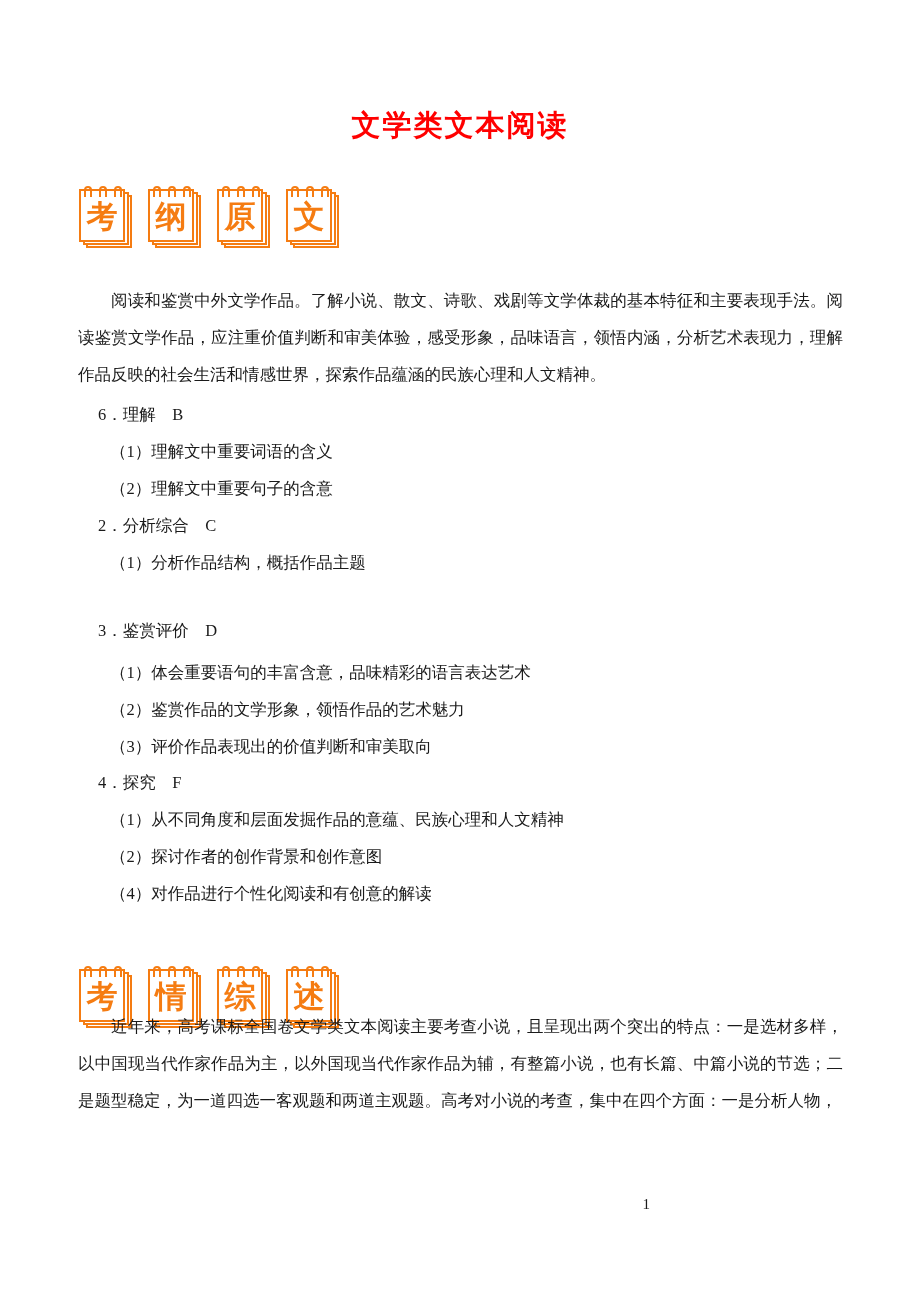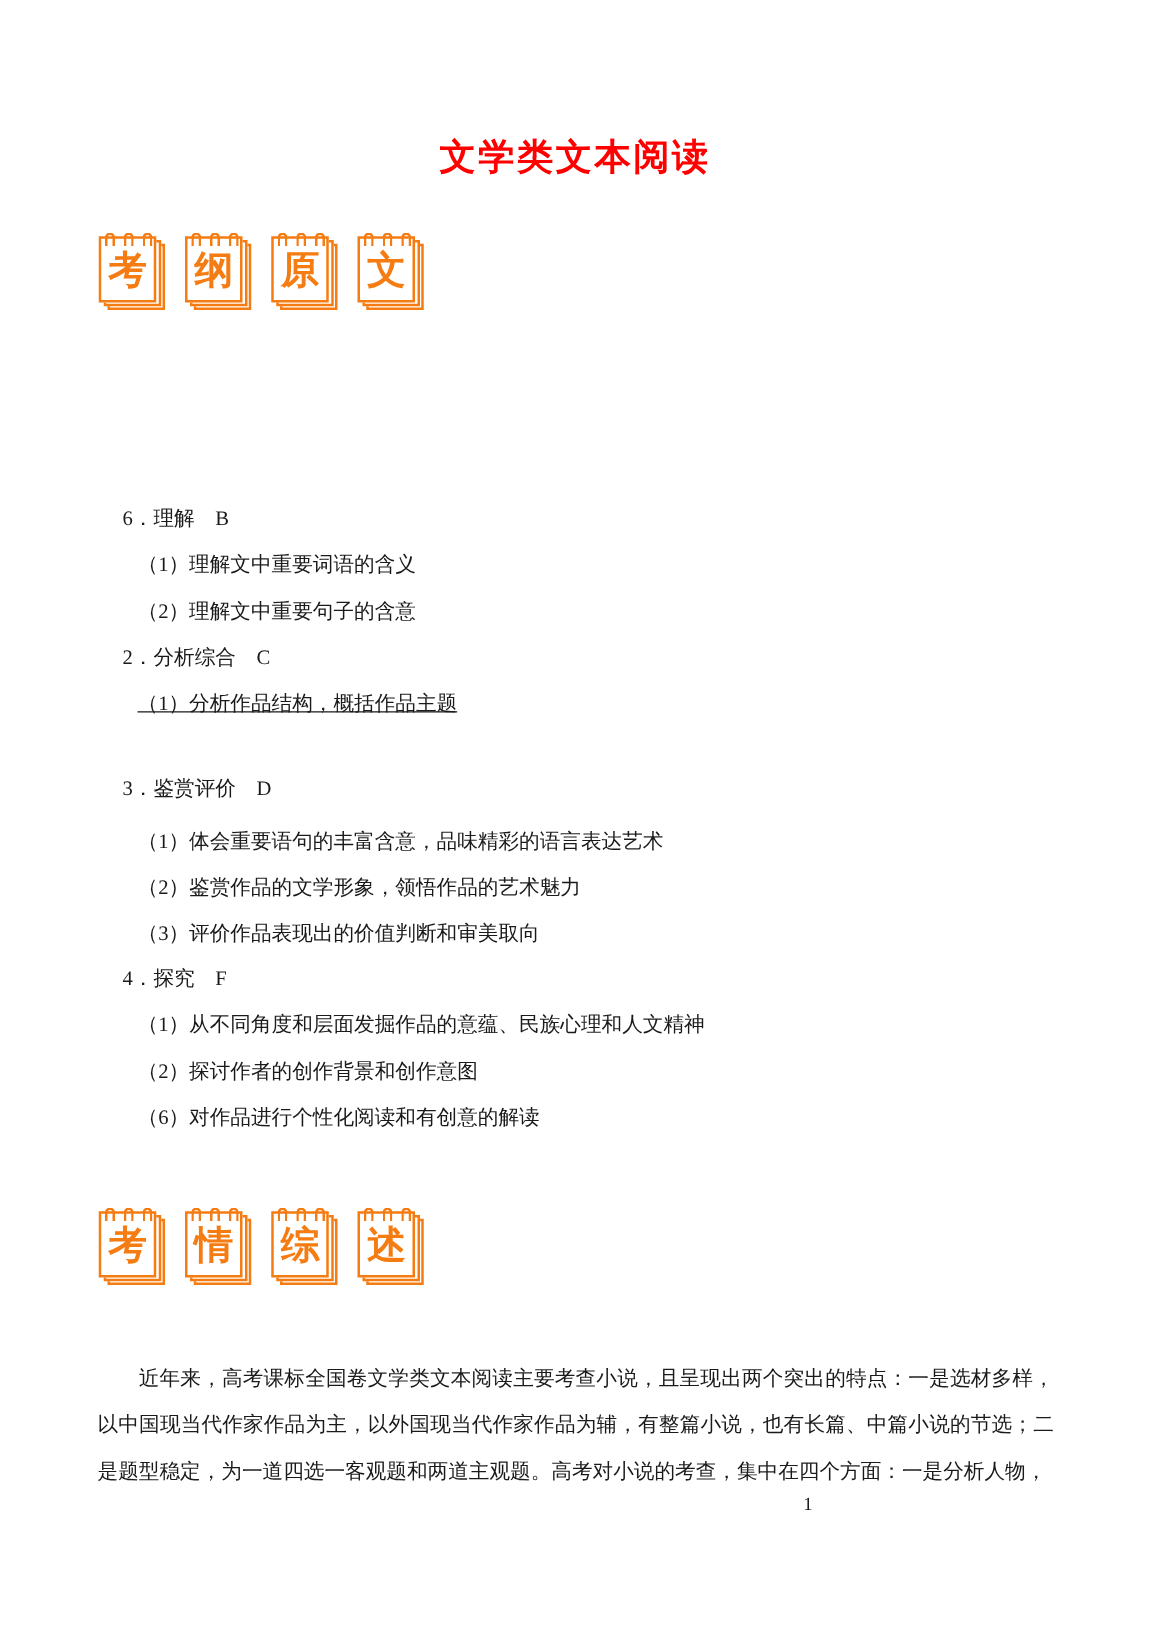--- a/index.html
+++ b/index.html
@@ -122,21 +122,21 @@
     left: 78px;
     width: 765px;
     font-size: 16.5px;
     line-height: 37px;
     text-align: justify;
     text-justify: inter-ideograph;
     text-indent: 33px;
     color: #1a1a1a;
   }
   .para-intro { top: 282px; }
-  .para-outro { top: 1084px; }
+  .para-outro { top: 1008px; }
 
   .list-line {
     position: absolute;
     left: 78px;
     width: 765px;
     font-size: 16.5px;
     line-height: 21px;
     color: #1a1a1a;
     white-space: nowrap;
   }
@@ -217,34 +217,35 @@
         <span class="glyph">文</span>
       </div>
       <div class="rings">
         <span class="ring"></span>
         <span class="ring"></span>
         <span class="ring"></span>
       </div>
     </div>
   </div>
 
+  <div class="para para-intro">阅读和鉴赏中外文学作品。了解小说、散文、诗歌、戏剧等文学体裁的基本特征和主要表现手法。阅读鉴赏文学作品，应注重价值判断和审美体验，感受形象，品味语言，领悟内涵，分析艺术表现力，理解作品反映的社会生活和情感世界，探索作品蕴涵的民族心理和人文精神。</div>
 
   <div class="list-line lvl1" style="top:404px;">6．理解　B</div>
   <div class="list-line lvl2" style="top:441px;">（1）理解文中重要词语的含义</div>
   <div class="list-line lvl2" style="top:478px;">（2）理解文中重要句子的含意</div>
   <div class="list-line lvl1" style="top:515px;">2．分析综合　C</div>
-  <div class="list-line lvl2" style="top:552px;text-decoration:underline;">（1）分析作品结构，概括作品主题</div>
+  <div class="list-line lvl2" style="top:552px;">（1）分析作品结构，概括作品主题</div>
   <div class="list-line lvl1" style="top:593px;margin-top:27px;">3．鉴赏评价　D</div>
   <div class="list-line lvl2" style="top:662px;">（1）体会重要语句的丰富含意，品味精彩的语言表达艺术</div>
   <div class="list-line lvl2" style="top:699px;">（2）鉴赏作品的文学形象，领悟作品的艺术魅力</div>
   <div class="list-line lvl2" style="top:736px;">（3）评价作品表现出的价值判断和审美取向</div>
   <div class="list-line lvl1" style="top:772px;">4．探究　F</div>
   <div class="list-line lvl2" style="top:809px;">（1）从不同角度和层面发掘作品的意蕴、民族心理和人文精神</div>
   <div class="list-line lvl2" style="top:846px;">（2）探讨作者的创作背景和创作意图</div>
-  <div class="list-line lvl2" style="top:883px;">（6）对作品进行个性化阅读和有创意的解读</div>
+  <div class="list-line lvl2" style="top:883px;">（4）对作品进行个性化阅读和有创意的解读</div>
 
 
   <div class="banner banner-2">
     <div class="pad">
       <div class="sheet-back2"></div>
       <div class="sheet-back1"></div>
       <div class="sheet-front">
         <span class="glyph">考</span>
       </div>
       <div class="rings">

